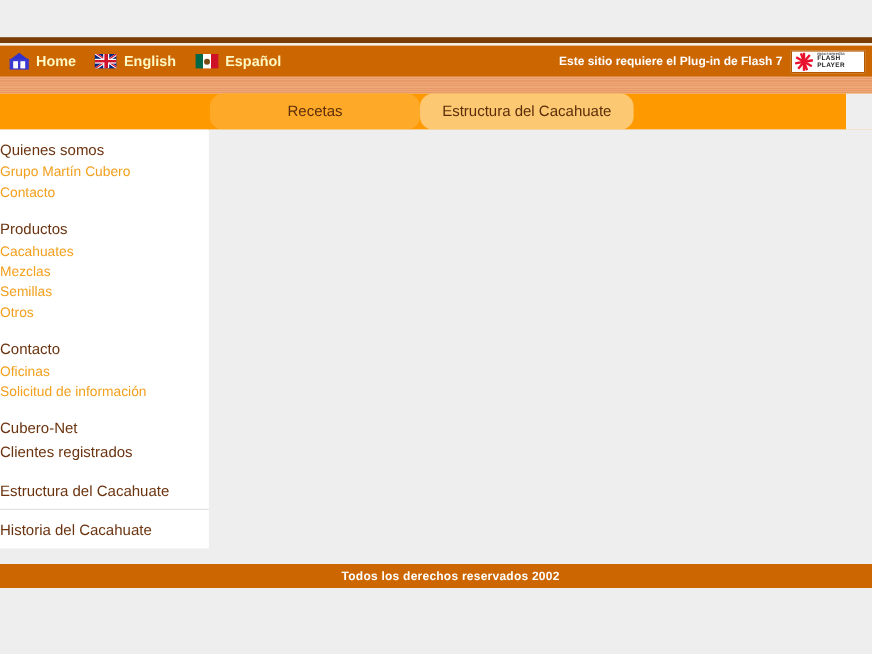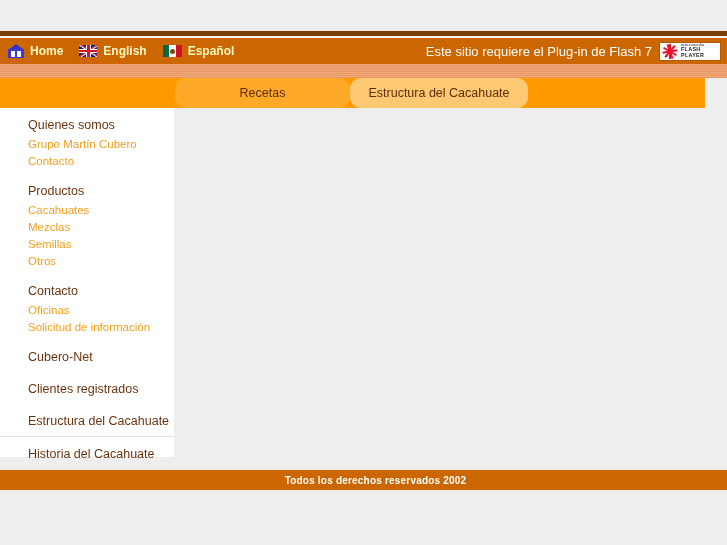--- a/index.html
+++ b/index.html
@@ -30,21 +30,21 @@
   #header-right{
     position:absolute;right:6px;top:0;height:26px;
     display:flex;align-items:center;gap:7px;
   }
   .hdr-link{
     display:flex;align-items:center;gap:6px;
     color:#fef9c3;font-size:12px;font-weight:bold;
     margin-right:16px;cursor:pointer;white-space:nowrap;
   }
   .flash-note{
-    color:#ffffff;font-size:13px;font-weight:normal;white-space:nowrap;
+    color:#ffffff;font-size:10px;font-weight:bold;white-space:nowrap;
   }
 
   
   .house-icon{width:16px;height:14px;position:relative;display:inline-block;}
   .house-icon .roof{
     position:absolute;left:0;top:0;width:0;height:0;
     border-left:8px solid transparent;border-right:8px solid transparent;
     border-bottom:6px solid #3333cc;
   }
   .house-icon .body{
@@ -115,21 +115,21 @@
   #nav-right-pad{position:absolute;left:705px;top:78px;width:22px;height:30px;background:#eeeeee;}
 
   
   #content-area{position:absolute;left:175px;top:108px;width:552px;height:357px;background:#eeeeee;}
 
   
   #sidebar{
     position:absolute;left:0;top:108px;width:174px;height:349px;background:#ffffff;
     padding-top:10px;box-sizing:border-box;
   }
-  .side-group{padding:0 0 0 28px;}
+  .side-group{padding:0 0 0 0;}
   .side-head{
     font-size:12.5px;color:#6b3410;margin:0 0 6px 0;cursor:pointer;white-space:nowrap;
   }
   .side-link{
     font-size:11.5px;color:#f2a01e;margin:0 0 5px 0;cursor:pointer;white-space:nowrap;
   }
   .grp-space{height:12px;}
   .side-divider{height:1px;background:#e2e2e2;margin:8px 0 10px 0;}
 
   
@@ -240,21 +240,21 @@
 
   <div class="side-group">
     <div class="side-head">Contacto</div>
     <div class="side-link">Oficinas</div>
     <div class="side-link">Solicitud de información</div>
   </div>
 
   <div class="grp-space"></div>
 
   <div class="side-group">
-    <div class="side-head" style="margin-bottom:18px">Cubero-Net</div>
+    <div class="side-head" style="margin-bottom:6px">Cubero-Net</div>
     <div class="side-head" style="margin-bottom:18px">Clientes registrados</div>
     <div class="side-head" style="margin-bottom:0">Estructura del Cacahuate</div>
   </div>
 
   <div class="side-divider"></div>
 
   <div class="side-group">
     <div class="side-head">Historia del Cacahuate</div>
   </div>
 

